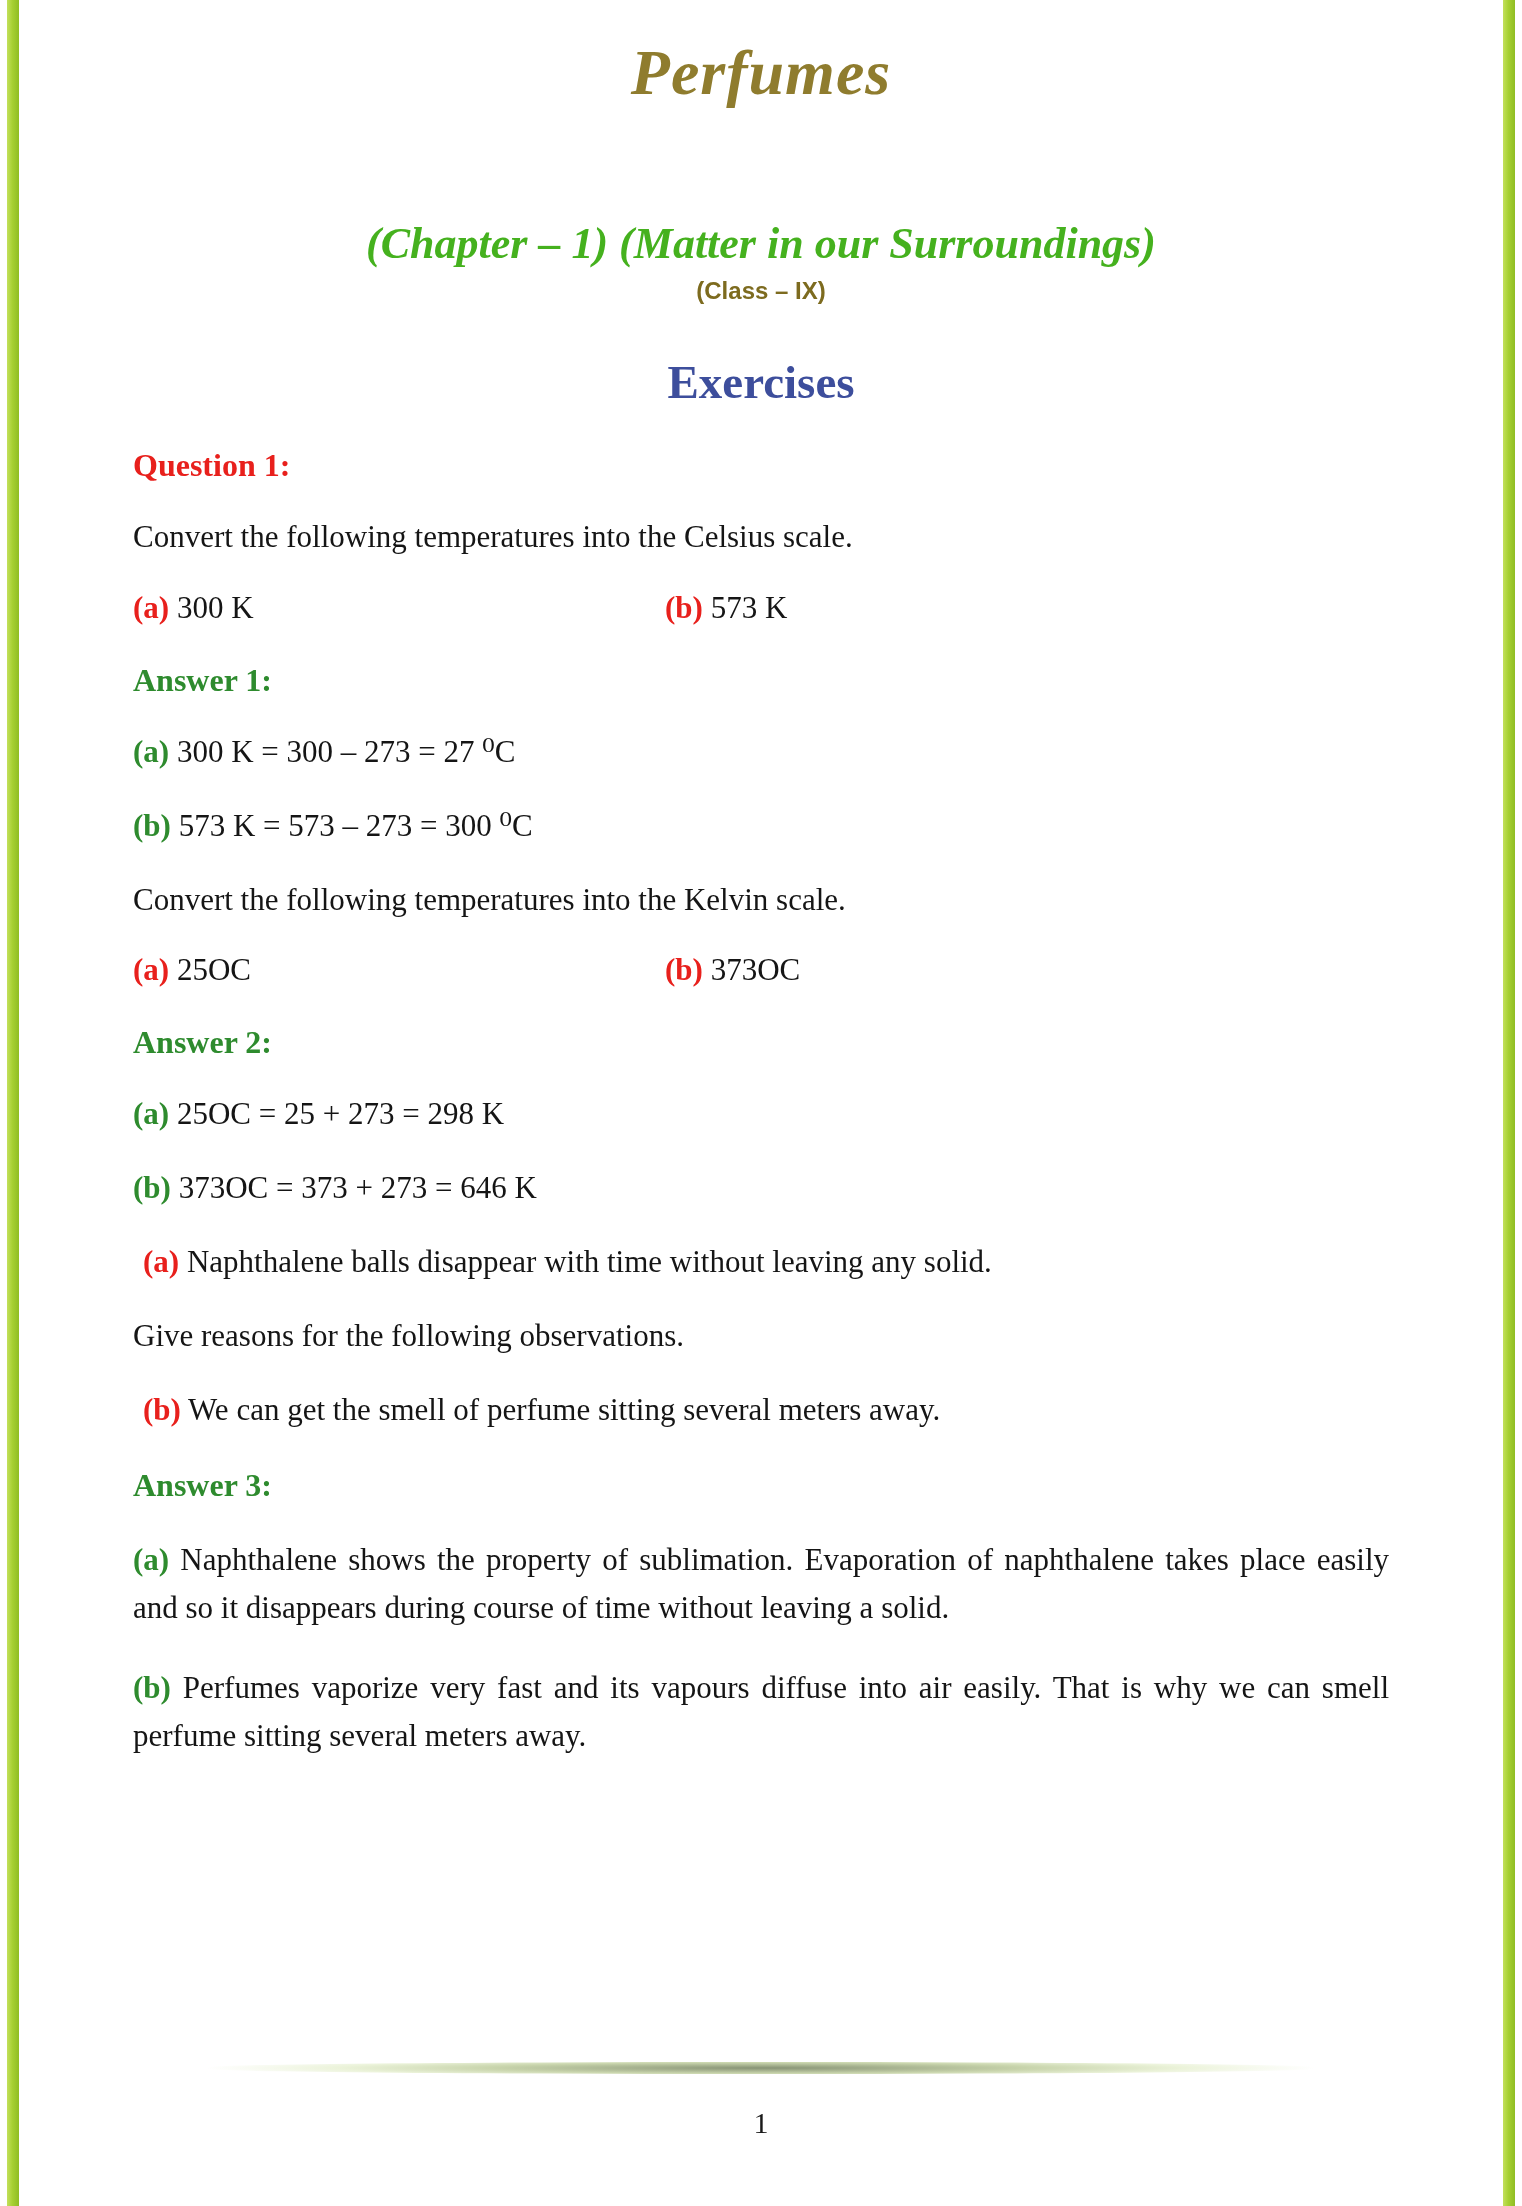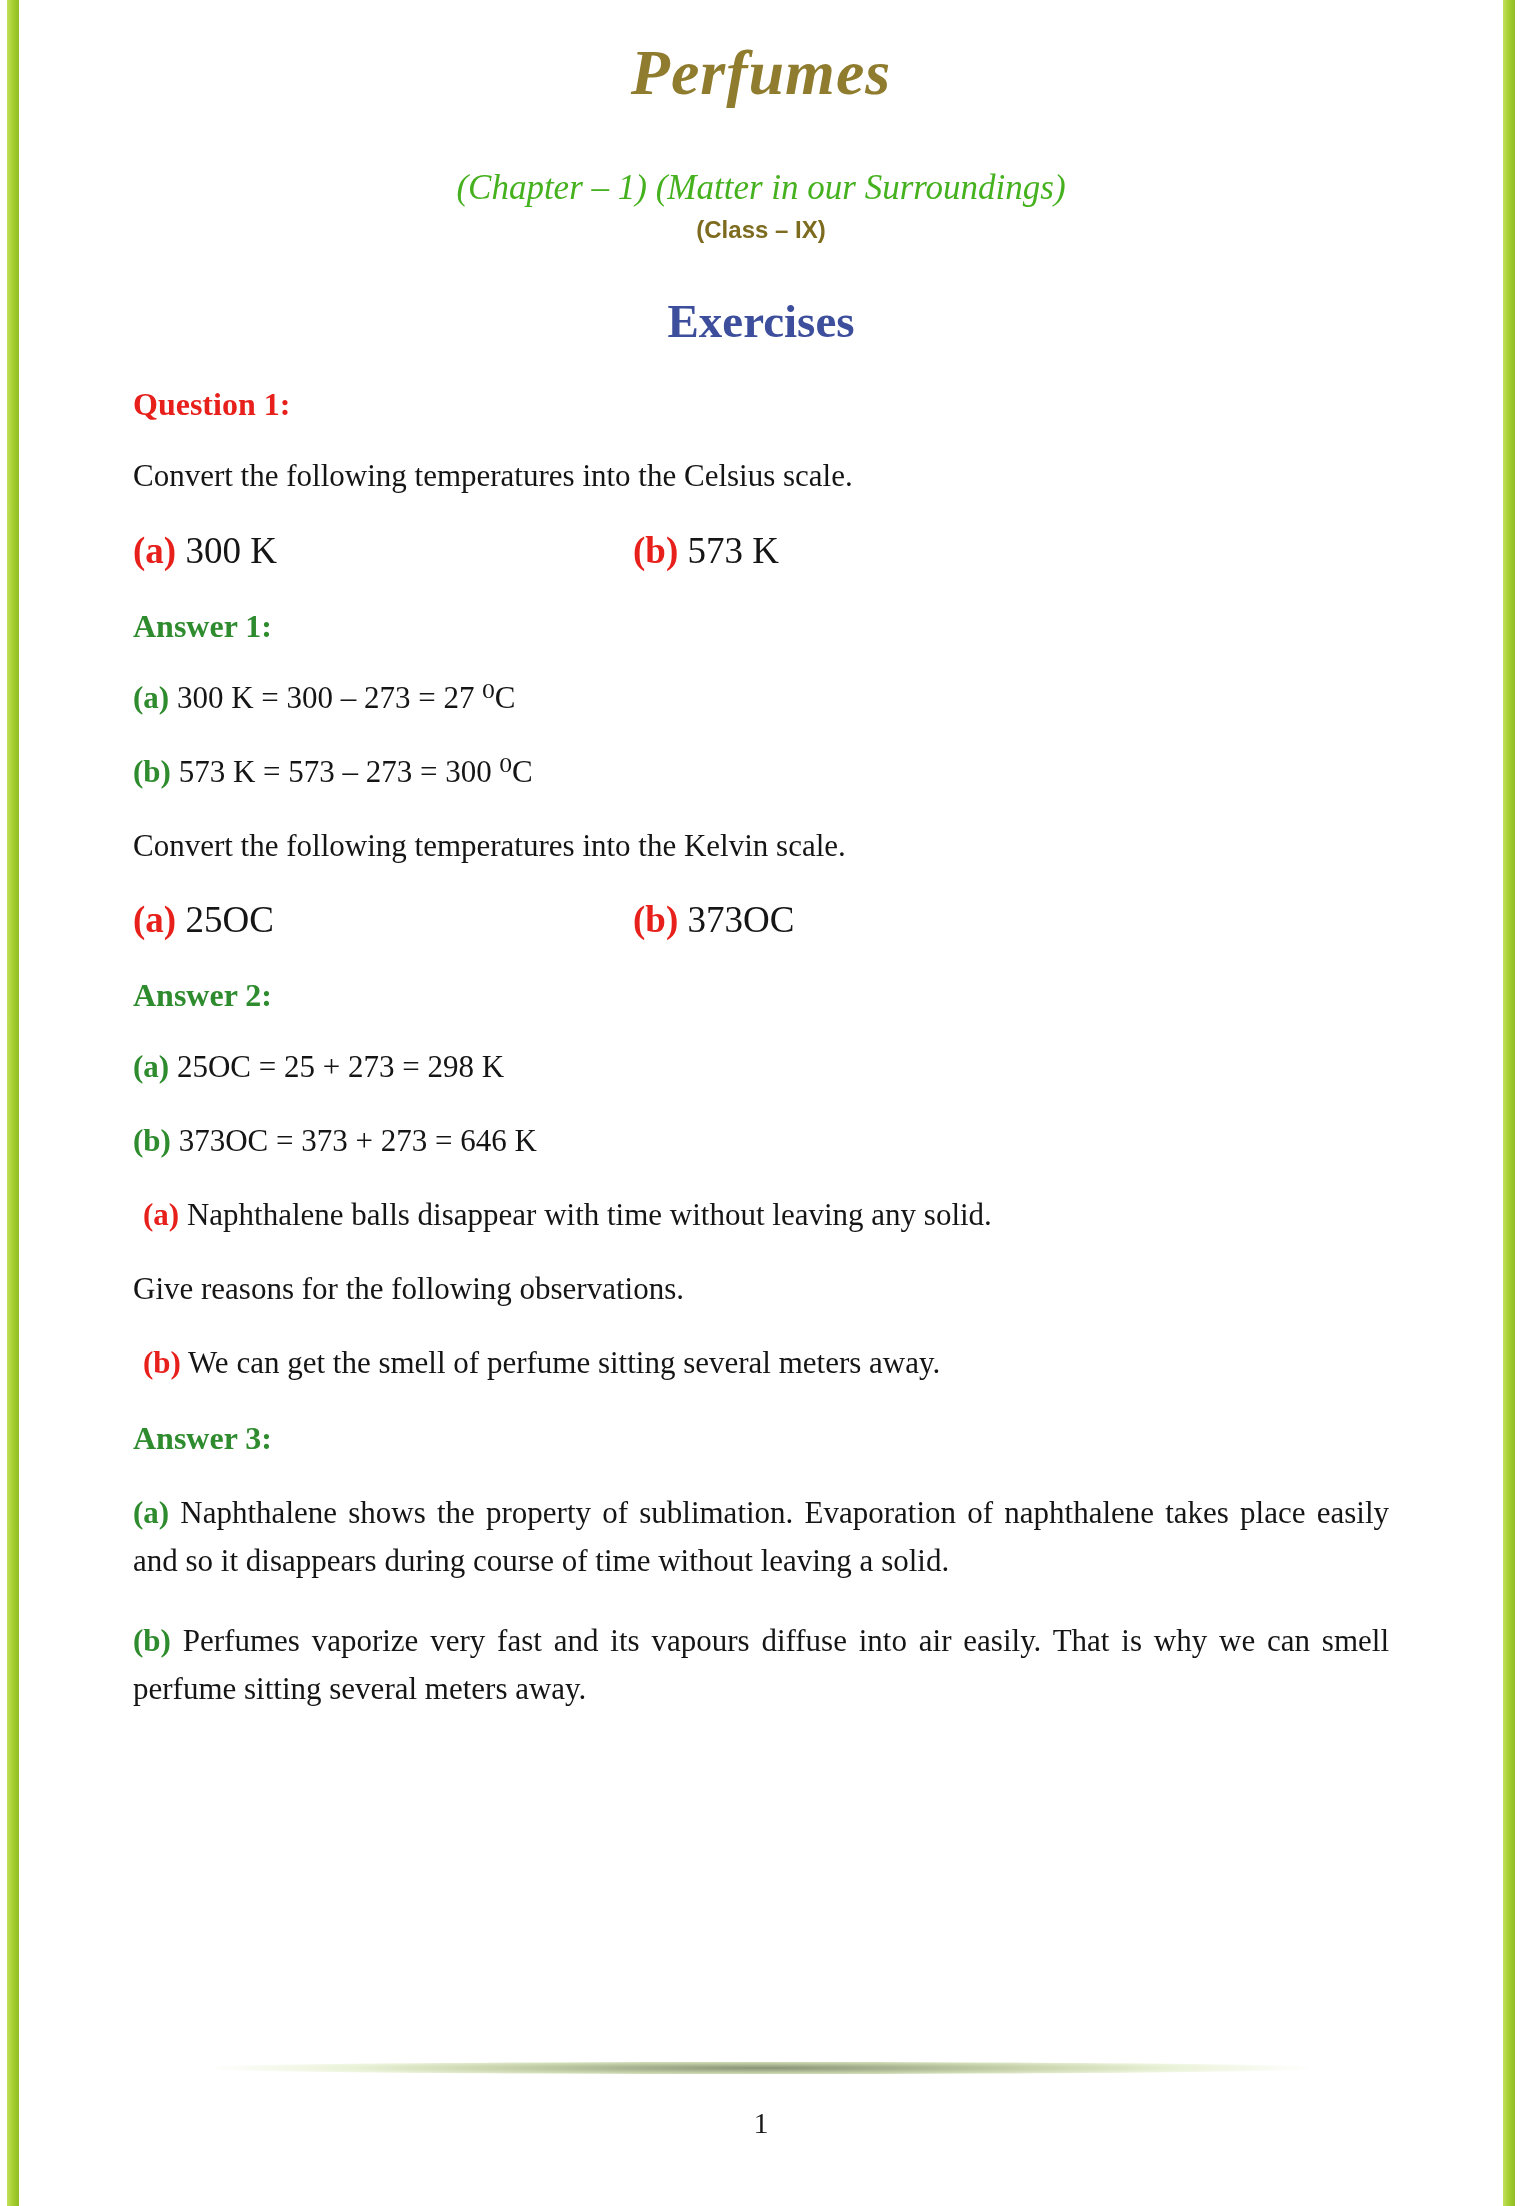--- a/index.html
+++ b/index.html
@@ -34,24 +34,24 @@
   .doc-title {
     margin: 0;
     text-align: center;
     font-size: 64px;
     font-weight: bold;
     font-style: italic;
     color: #8f7c2e;
     letter-spacing: 1px;
   }
   .chapter-line {
-    margin-top: 58px;
+    margin-top: 108px;
     text-align: center;
-    font-size: 35px;
-    font-weight: normal;
+    font-size: 44px;
+    font-weight: bold;
     font-style: italic;
     color: #45b11e;
   }
   .class-line {
     margin-top: 8px;
     text-align: center;
     font-size: 24px;
     font-weight: bold;
     font-family: "Liberation Sans", "DejaVu Sans", sans-serif;
     color: #7d6b1f;
@@ -96,22 +96,23 @@
   .red-label {
     font-weight: bold;
     color: #e8201c;
   }
   .green-label {
     font-weight: bold;
     color: #2e8b2e;
   }
   .options-row {
     margin-top: 32px;
-    font-size: 37px;
+    font-size: 31px;
     display: flex;
+    gap: 32px;
   }
   .options-row .option.first {
     width: 500px;
     flex: 0 0 auto;
   }
 
   .footer-swoosh {
     position: absolute;
     left: 50%;
     transform: translateX(-50%);

